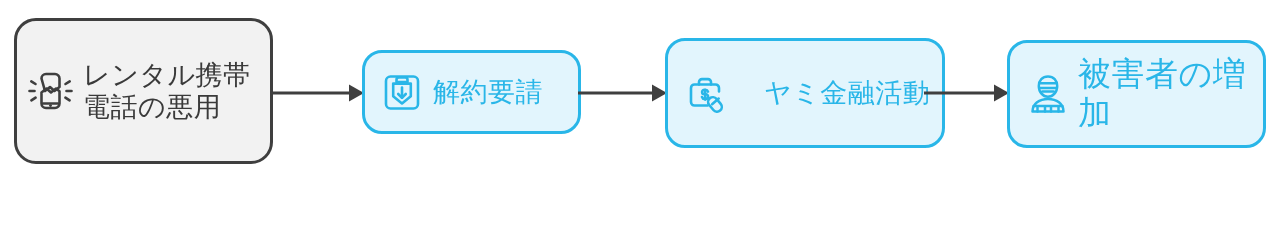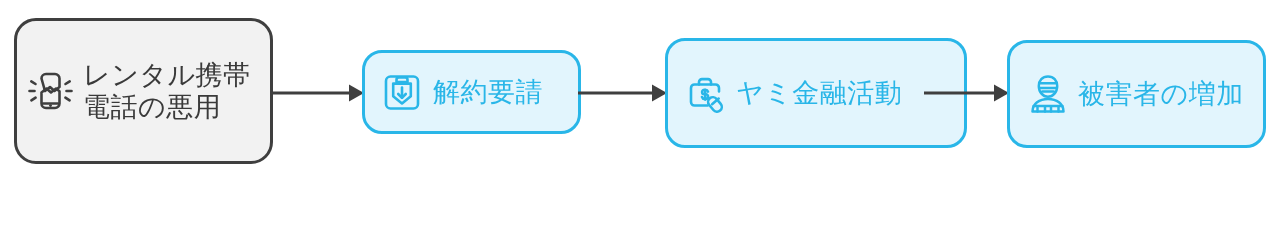--- a/index.html
+++ b/index.html
@@ -80,27 +80,28 @@
   #node-2 .node-icon { width: 46px; height: 46px; margin-right: 8px; }
   #node-2 .node-label {
     color: #29b6e8;
     font-size: 27px;
   }
 
   
   #node-3 {
     left: 665px;
     top: 38px;
-    width: 302px;
+    width: 280px;
     height: 110px;
     background: #e2f5fd;
     border-color: #29b6e8;
     border-width: 3px;
     border-radius: 20px;
     padding: 4px 8px 4px 14px;
+    gap: 28px;
   }
   #node-3 .node-icon { width: 48px; height: 48px; margin-right: 6px; }
   #node-3 .node-label {
     color: #29b6e8;
     font-size: 27px;
   }
 
   
   #node-4 {
     left: 1007px;
@@ -109,21 +110,21 @@
     height: 108px;
     background: #e2f5fd;
     border-color: #29b6e8;
     border-width: 3px;
     border-radius: 20px;
     padding: 4px 8px 4px 14px;
   }
   #node-4 .node-icon { width: 48px; height: 48px; margin-right: 6px; }
   #node-4 .node-label {
     color: #29b6e8;
-    font-size: 27px;
+    font-size: 33px;
   }
 
   
   .connector {
     position: absolute;
     top: 76px;
     height: 34px;
   }
   #connector-1 { left: 271px; width: 94px; }
   #connector-2 { left: 578px; width: 90px; }

